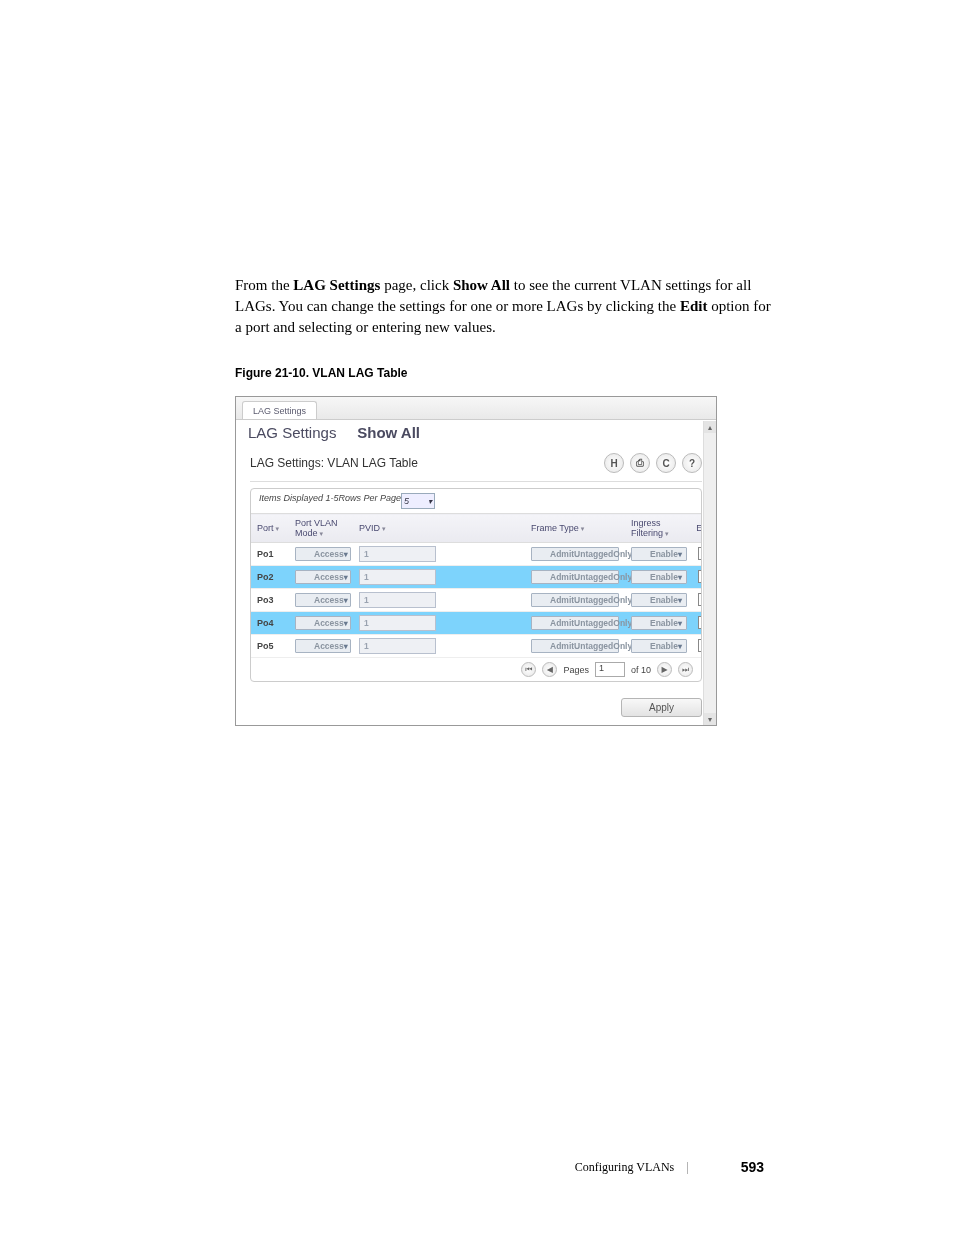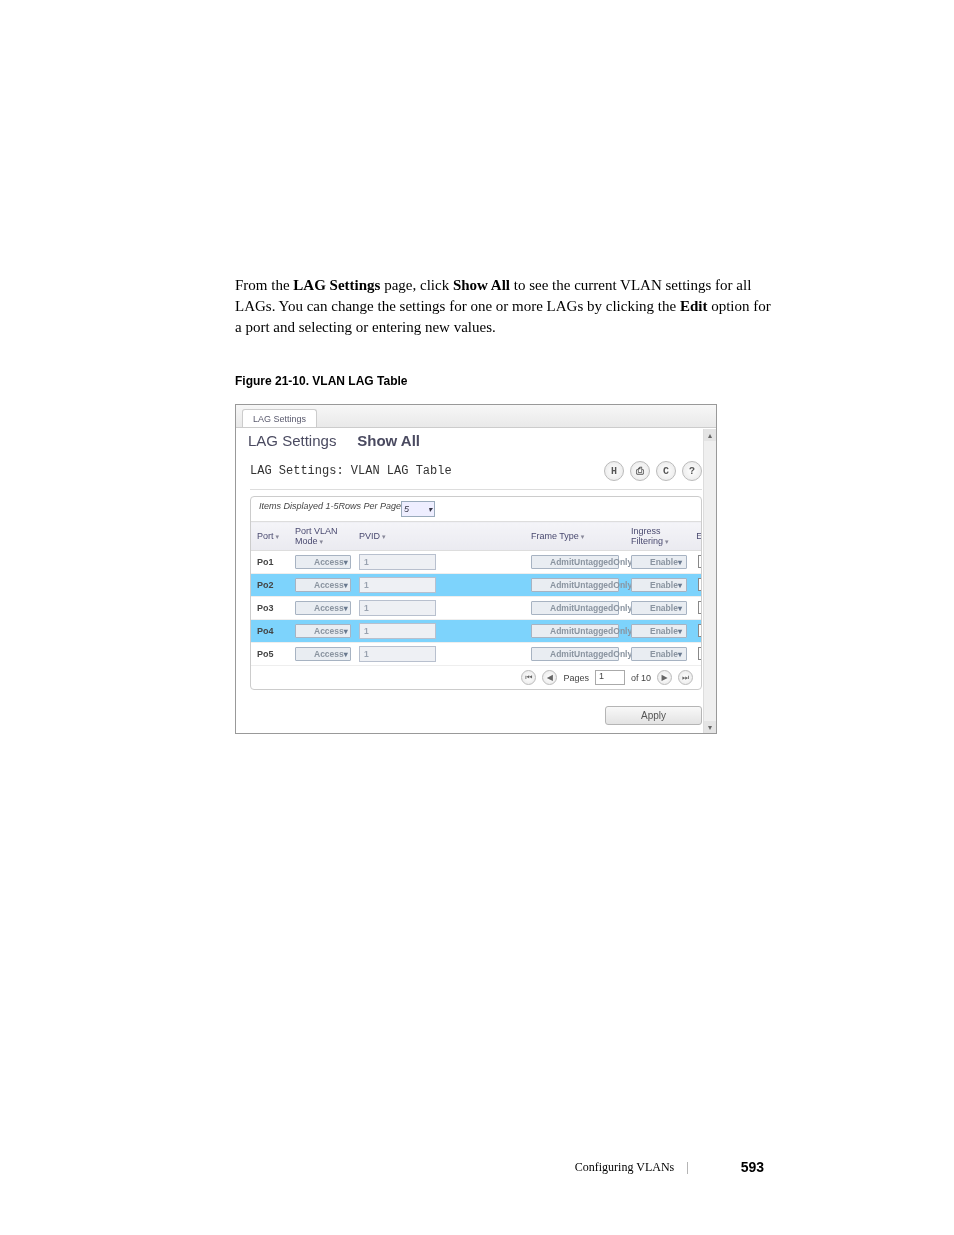--- a/index.html
+++ b/index.html
@@ -11,21 +11,21 @@
     background: #fff;
     color: #000;
     position: relative;
   }
   .page {
     padding: 260px 180px 0 235px;
   }
   .paragraph {
     font-size: 15px;
     line-height: 1.4;
-    margin-bottom: 36px;
+    margin-bottom: 28px;
   }
   .figure-caption {
     font-family: Arial, Helvetica, sans-serif;
     font-size: 12px;
     font-weight: bold;
     margin-bottom: 16px;
   }
 
   
   .screenshot {
@@ -58,21 +58,20 @@
     padding: 4px 12px;
     font-size: 15px;
     color: #4a4a60;
   }
   .crumb .strong { font-weight: bold; }
   .title-row {
     display: flex;
     align-items: center;
     justify-content: space-between;
     padding: 8px 14px 6px 14px;
-    font-family: Liberation Mono, monospace;
   }
   .panel-title { font-size: 12px; color: #333; }
   .icon-row { display: flex; gap: 6px; }
   .icon-round {
     width: 18px; height: 18px; border-radius: 50%;
     background: radial-gradient(#fff,#e6e6e6);
     border: 1px solid #bbb;
     display: flex; align-items: center; justify-content: center;
     font-size: 10px; color: #555; font-weight: bold;
   }
@@ -161,21 +160,21 @@
     font-size:8px; color:#666;
   }
   .page-input {
     width:22px; height:13px; border:1px solid #aaa; background:#fff;
     font-size:9px; padding:0 3px;
   }
 
   .apply-row { display:flex; justify-content:flex-end; padding: 8px 14px; }
   .apply-btn {
     font-size:10px; color:#555;
-    padding: 3px 35px;
+    padding: 3px 27px;
     background: linear-gradient(#f8f8f8,#e3e3e3);
     border:1px solid #b5b5b5; border-radius:3px;
   }
 
   .scroll-gutter {
     position:absolute; top:24px; bottom:0; right:0; width:12px;
     background:#efefef; border-left:1px solid #ddd;
   }
   .scroll-up, .scroll-down {
     position:absolute; left:0; width:12px; height:12px;

